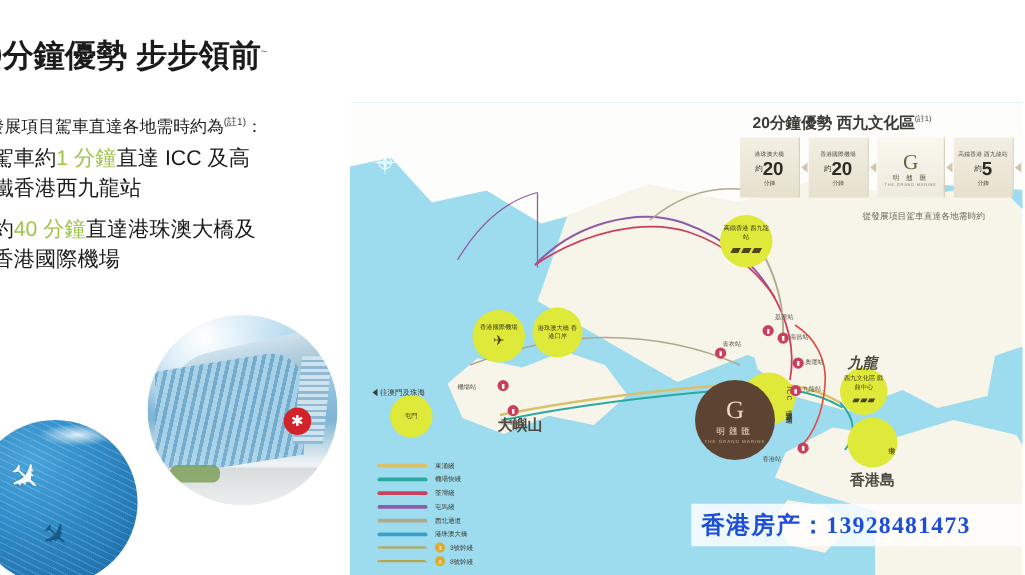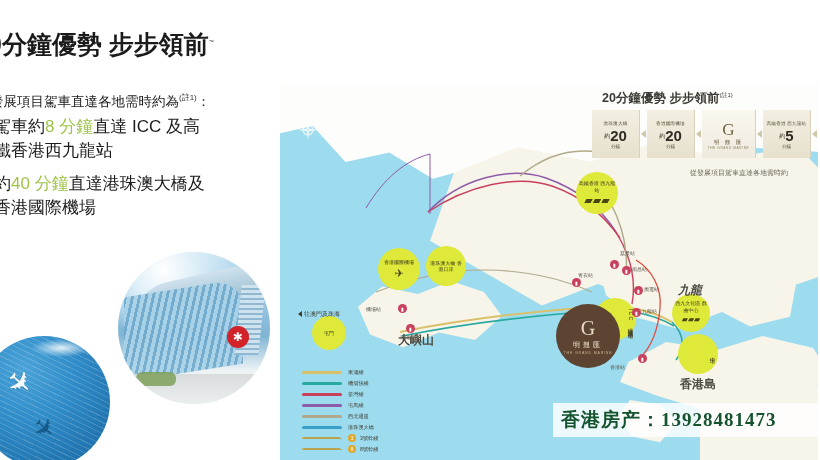--- a/index.html
+++ b/index.html
@@ -346,21 +346,21 @@
   
   #watermark {
     position: absolute; left: 553px; top: 403px;
     width: 270px; height: 34px;
     background: rgba(255,255,255,.82);
     display: flex; align-items: center;
   }
   #watermark-text {
     font-family: "Liberation Serif", serif;
     font-size: 19px; font-weight: bold;
-    color: #14532d;
+    color: #1d4ed8;
     letter-spacing: 1px;
     white-space: nowrap;
     padding-left: 8px;
   }
   
   #edge-right { position:absolute; right:0; top:0; width:2px; height:460px; background:#fff; }
 </style>
 </head>
 <body>
 
@@ -370,21 +370,21 @@
 
     <div id="headline">
       <span>0分鐘優勢 步步領前</span><span class="sup">~</span>
     </div>
 
     <div id="intro-line">
       <span>發展項目駕車直達各地需時約為</span><span class="sup">(註1)</span><span>：</span>
     </div>
 
     <div class="bullet" id="bullet-1">
-      <span>駕車約</span><span class="hl">8 分鐘</span><span>直達 ICC 及高</span><br>
+      <span>駕車約</span><span class="hl">1 分鐘</span><span>直達 ICC 及高</span><br>
       <span>鐵香港西九龍站</span>
     </div>
 
     <div class="bullet" id="bullet-2">
       <span>約</span><span class="hl">40 分鐘</span><span>直達港珠澳大橋及</span><br>
       <span>香港國際機場</span>
     </div>
 
     <div class="photo" id="photo-airport">
       <div class="roof"></div>
@@ -432,21 +432,21 @@
     <svg id="compass" viewBox="0 0 20 20">
       <circle cx="10" cy="10" r="5" fill="none" stroke="#ffffff" stroke-width="1.2"></circle>
       <path d="M10 0 L11.4 8.6 L10 10 L8.6 8.6 Z" fill="#ffffff"></path>
       <path d="M10 20 L11.4 11.4 L10 10 L8.6 11.4 Z" fill="#ffffff"></path>
       <path d="M0 10 L8.6 11.4 L10 10 L8.6 8.6 Z" fill="#ffffff"></path>
       <path d="M20 10 L11.4 11.4 L10 10 L11.4 8.6 Z" fill="#ffffff"></path>
     </svg>
 
     <div id="map-header">
       <div id="map-header-title">
-        <span>20分鐘優勢 步步領前</span><span class="sup">(註1)</span>
+        <span>20分鐘優勢 西九文化區</span><span class="sup">(註1)</span>
       </div>
 
       <div id="time-cards">
 
         <div class="tcard">
           <div class="place">港珠澳大橋</div>
           <div class="num"><span class="about">約</span><span>20</span></div>
           <div class="unit">分鐘</div>
         </div>
 

